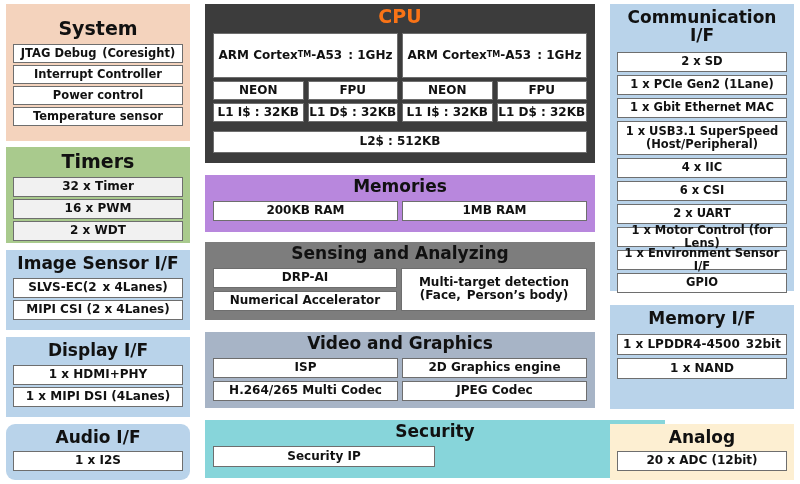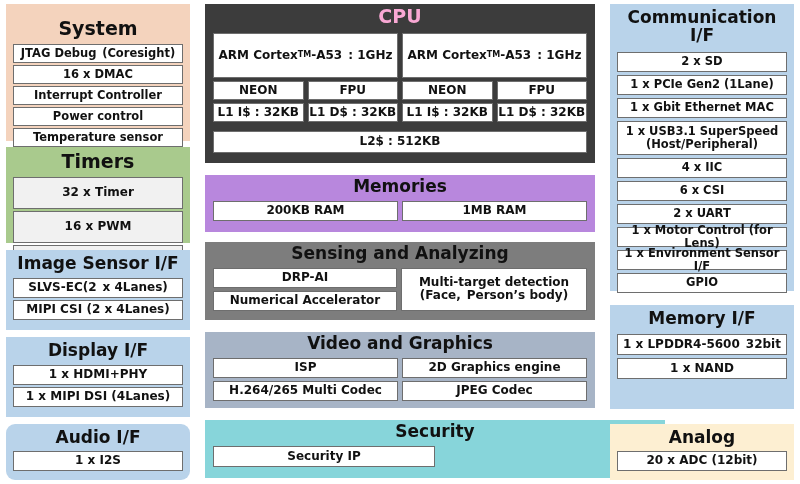--- a/index.html
+++ b/index.html
@@ -63,21 +63,21 @@
   }
   #system-panel .panel-title { font-size: 19px; padding: 2px 0 5px; }
   #system-panel .cell { font-size: 11.5px; height: 19px; margin-bottom: 2px; }
 
   #timers-panel {
     left: 6px; top: 147px; width: 184px; height: 96px;
     background: #a9ca8d;
     padding: 3px 7px 5px 7px;
   }
   #timers-panel .panel-title { font-size: 19px; padding: 2px 0 5px; }
-  #timers-panel .cell { font-size: 12px; height: 32px; margin-bottom: 2px; }
+  #timers-panel .cell { font-size: 12px; height: 20px; margin-bottom: 2px; }
 
   #image-sensor-panel {
     left: 6px; top: 250px; width: 184px; height: 80px;
     background: #b9d3ea;
     padding: 3px 7px 5px 7px;
   }
   #image-sensor-panel .panel-title { font-size: 17px; padding: 2px 0 5px; }
   #image-sensor-panel .cell { font-size: 12px; height: 20px; margin-bottom: 2px; }
 
   #display-panel {
@@ -96,21 +96,21 @@
   }
   #audio-panel .panel-title { font-size: 17px; padding: 2px 0 4px; }
   #audio-panel .cell { font-size: 12px; height: 20px; }
 
   
   #cpu-panel {
     left: 205px; top: 4px; width: 390px; height: 159px;
     background: #3c3c3c;
     padding: 2px 8px 7px 8px;
   }
-  #cpu-panel .panel-title { font-size: 19px; color: #f9a8d4; padding: 1px 0 6px; }
+  #cpu-panel .panel-title { font-size: 19px; color: #f97316; padding: 1px 0 6px; }
   #cpu-panel .cell { font-size: 12px; }
   .core-row { gap: 4px; margin-bottom: 3px; }
   .core-row .cell { flex: 1; height: 45px; }
   .unit-row { gap: 4px; margin-bottom: 3px; }
   .unit-row .cell { flex: 1; height: 19px; }
   .cache-row { gap: 4px; margin-bottom: 9px; }
   .cache-row .cell { flex: 1; height: 19px; }
   .l2-row .cell { flex: 1; height: 22px; }
   .sup { font-size: 8px; vertical-align: super; }
 
@@ -180,21 +180,20 @@
 </style>
 </head>
 <body>
 
 <div id="diagram">
 
   <div class="panel" id="system-panel">
     <div class="panel-title">System</div>
     <div class="panel-body">
       <div class="cell">JTAG Debug (Coresight)</div>
-      <div class="cell">16 x DMAC</div>
       <div class="cell">Interrupt Controller</div>
       <div class="cell">Power control</div>
       <div class="cell">Temperature sensor</div>
     </div>
   </div>
 
   <div class="panel" id="timers-panel">
     <div class="panel-title">Timers</div>
     <div class="panel-body">
       <div class="cell tinted">32 x Timer</div>
@@ -319,21 +318,21 @@
       <div class="cell">2 x UART</div>
       <div class="cell">1 x Motor Control (for Lens)</div>
       <div class="cell">1 x Environment Sensor I/F</div>
       <div class="cell">GPIO</div>
     </div>
   </div>
 
   <div class="panel" id="memory-if-panel">
     <div class="panel-title">Memory I/F</div>
     <div class="panel-body">
-      <div class="cell">1 x LPDDR4-5600 32bit</div>
+      <div class="cell">1 x LPDDR4-4500 32bit</div>
       <div class="cell">1 x NAND</div>
     </div>
   </div>
 
   <div class="panel" id="analog-panel">
     <div class="panel-title">Analog</div>
     <div class="panel-body">
       <div class="cell">20 x ADC (12bit)</div>
     </div>
   </div>

